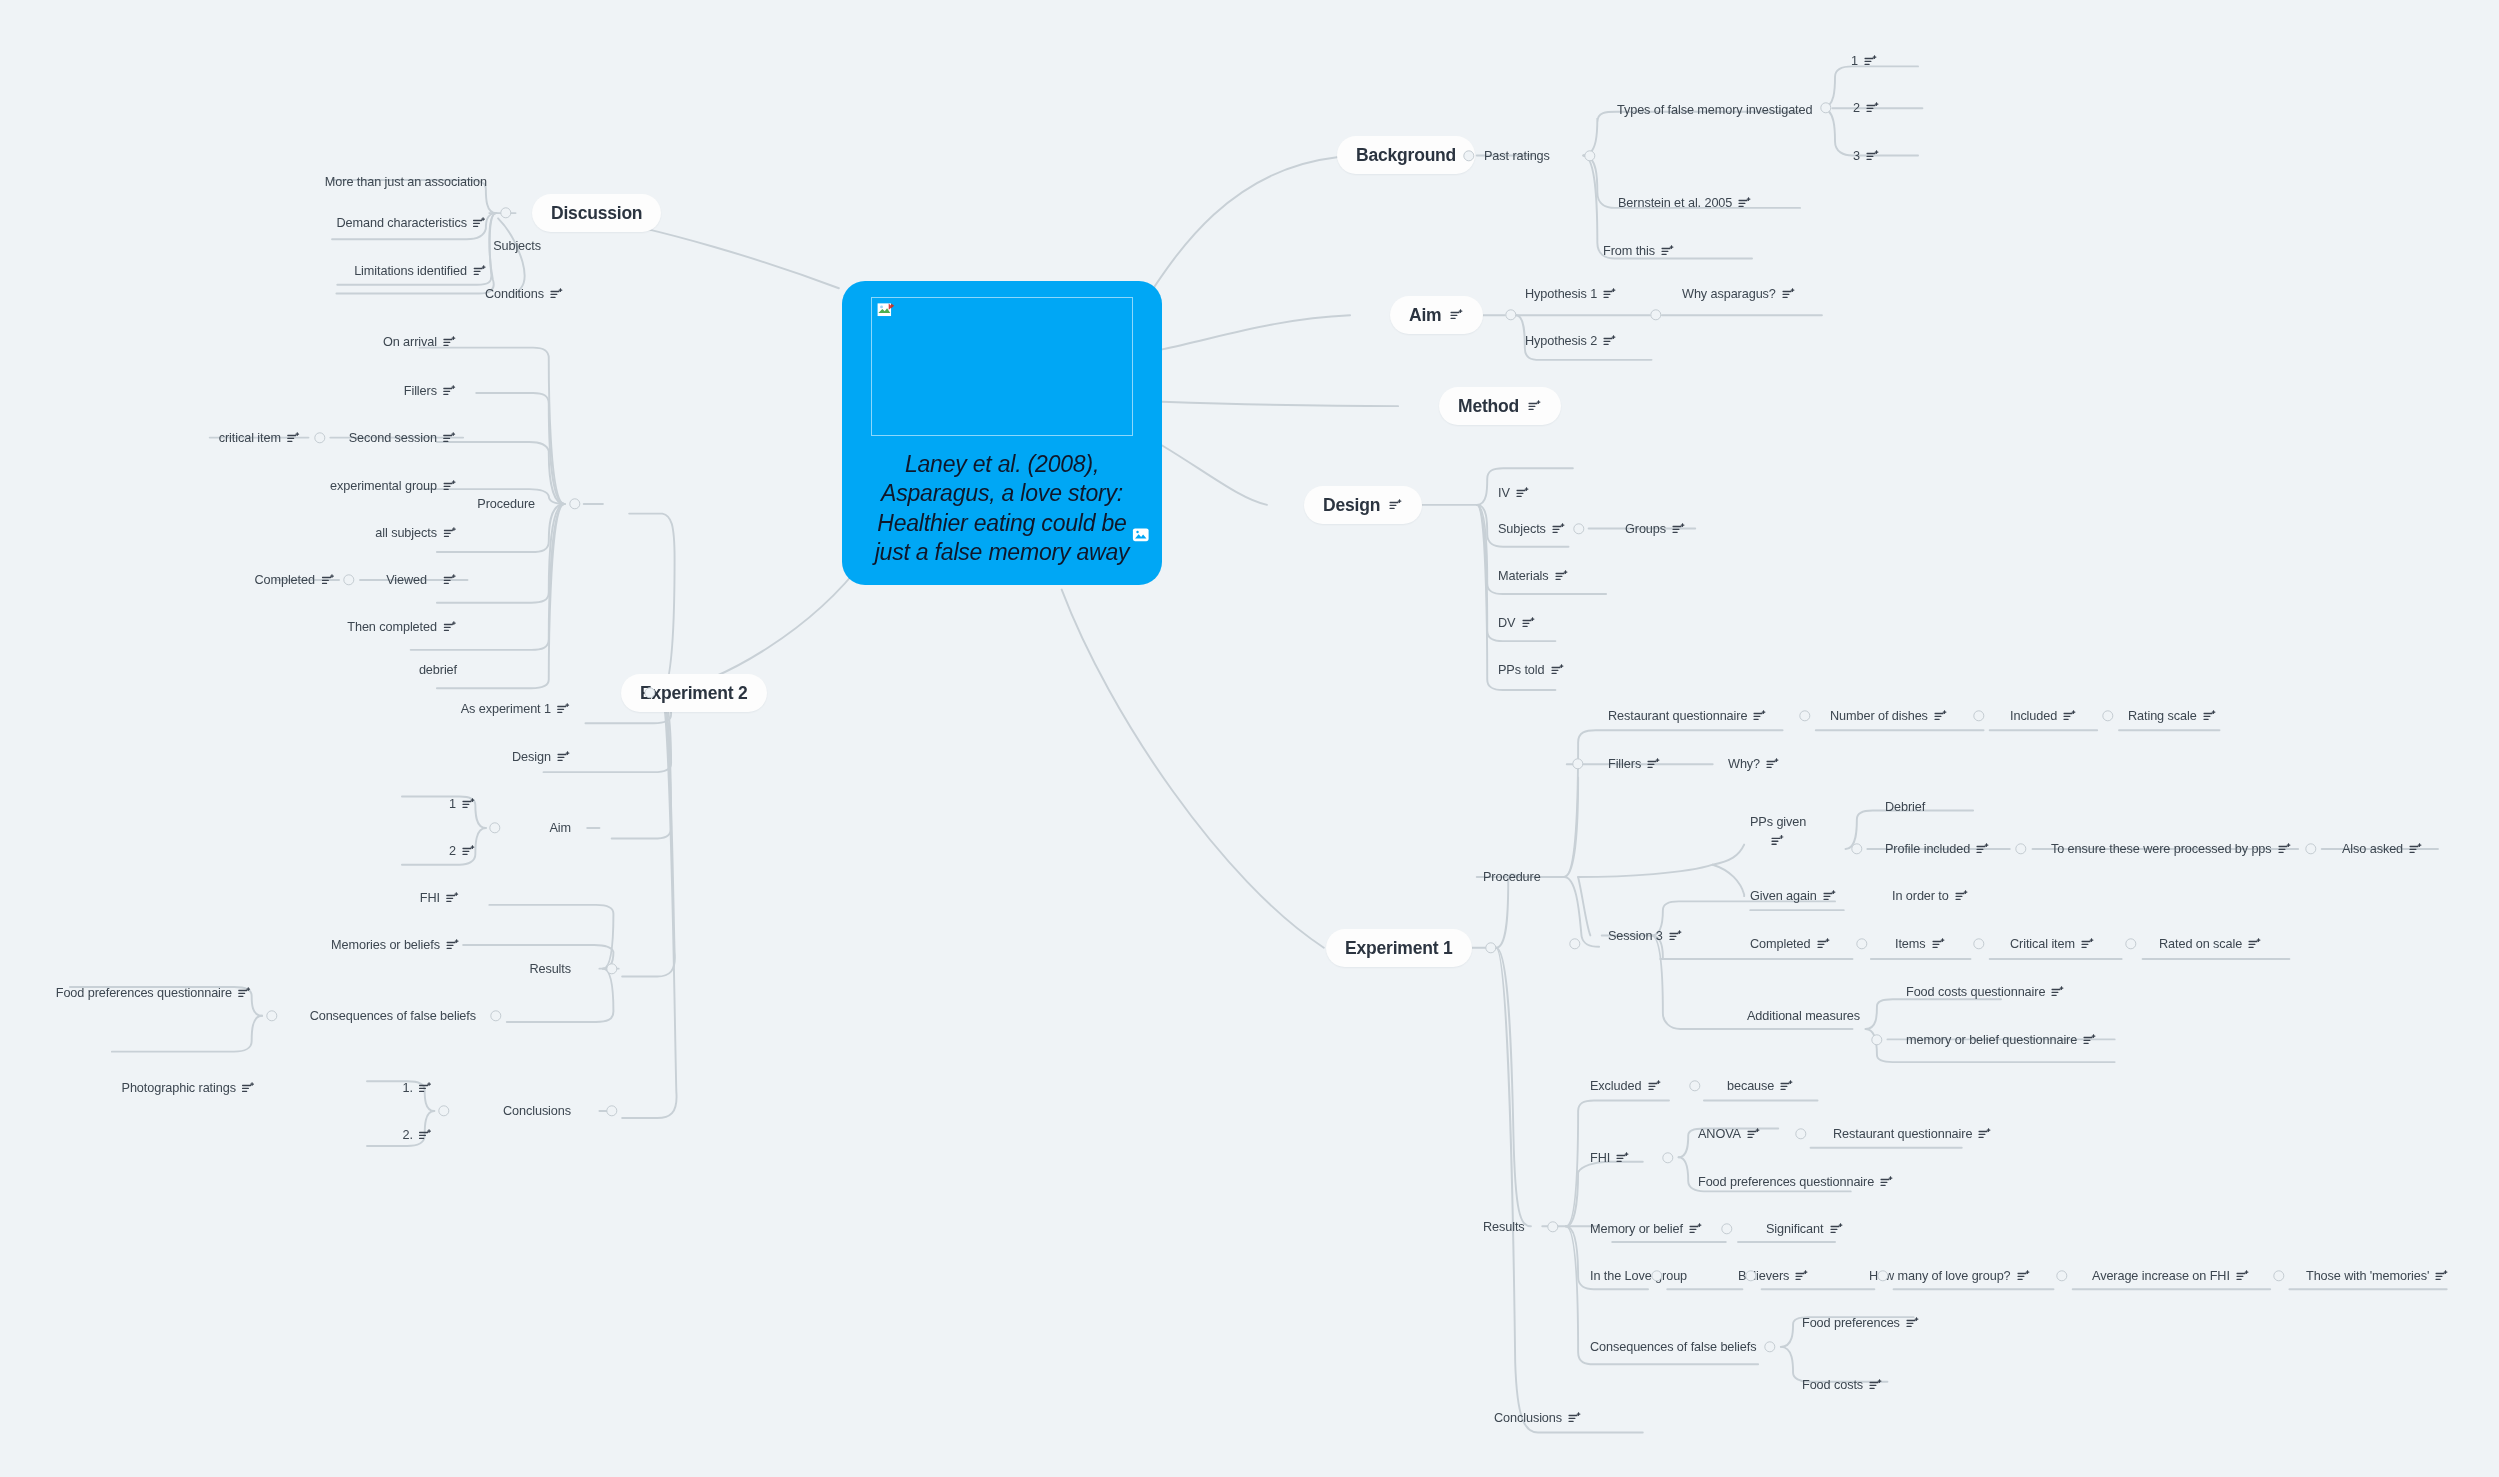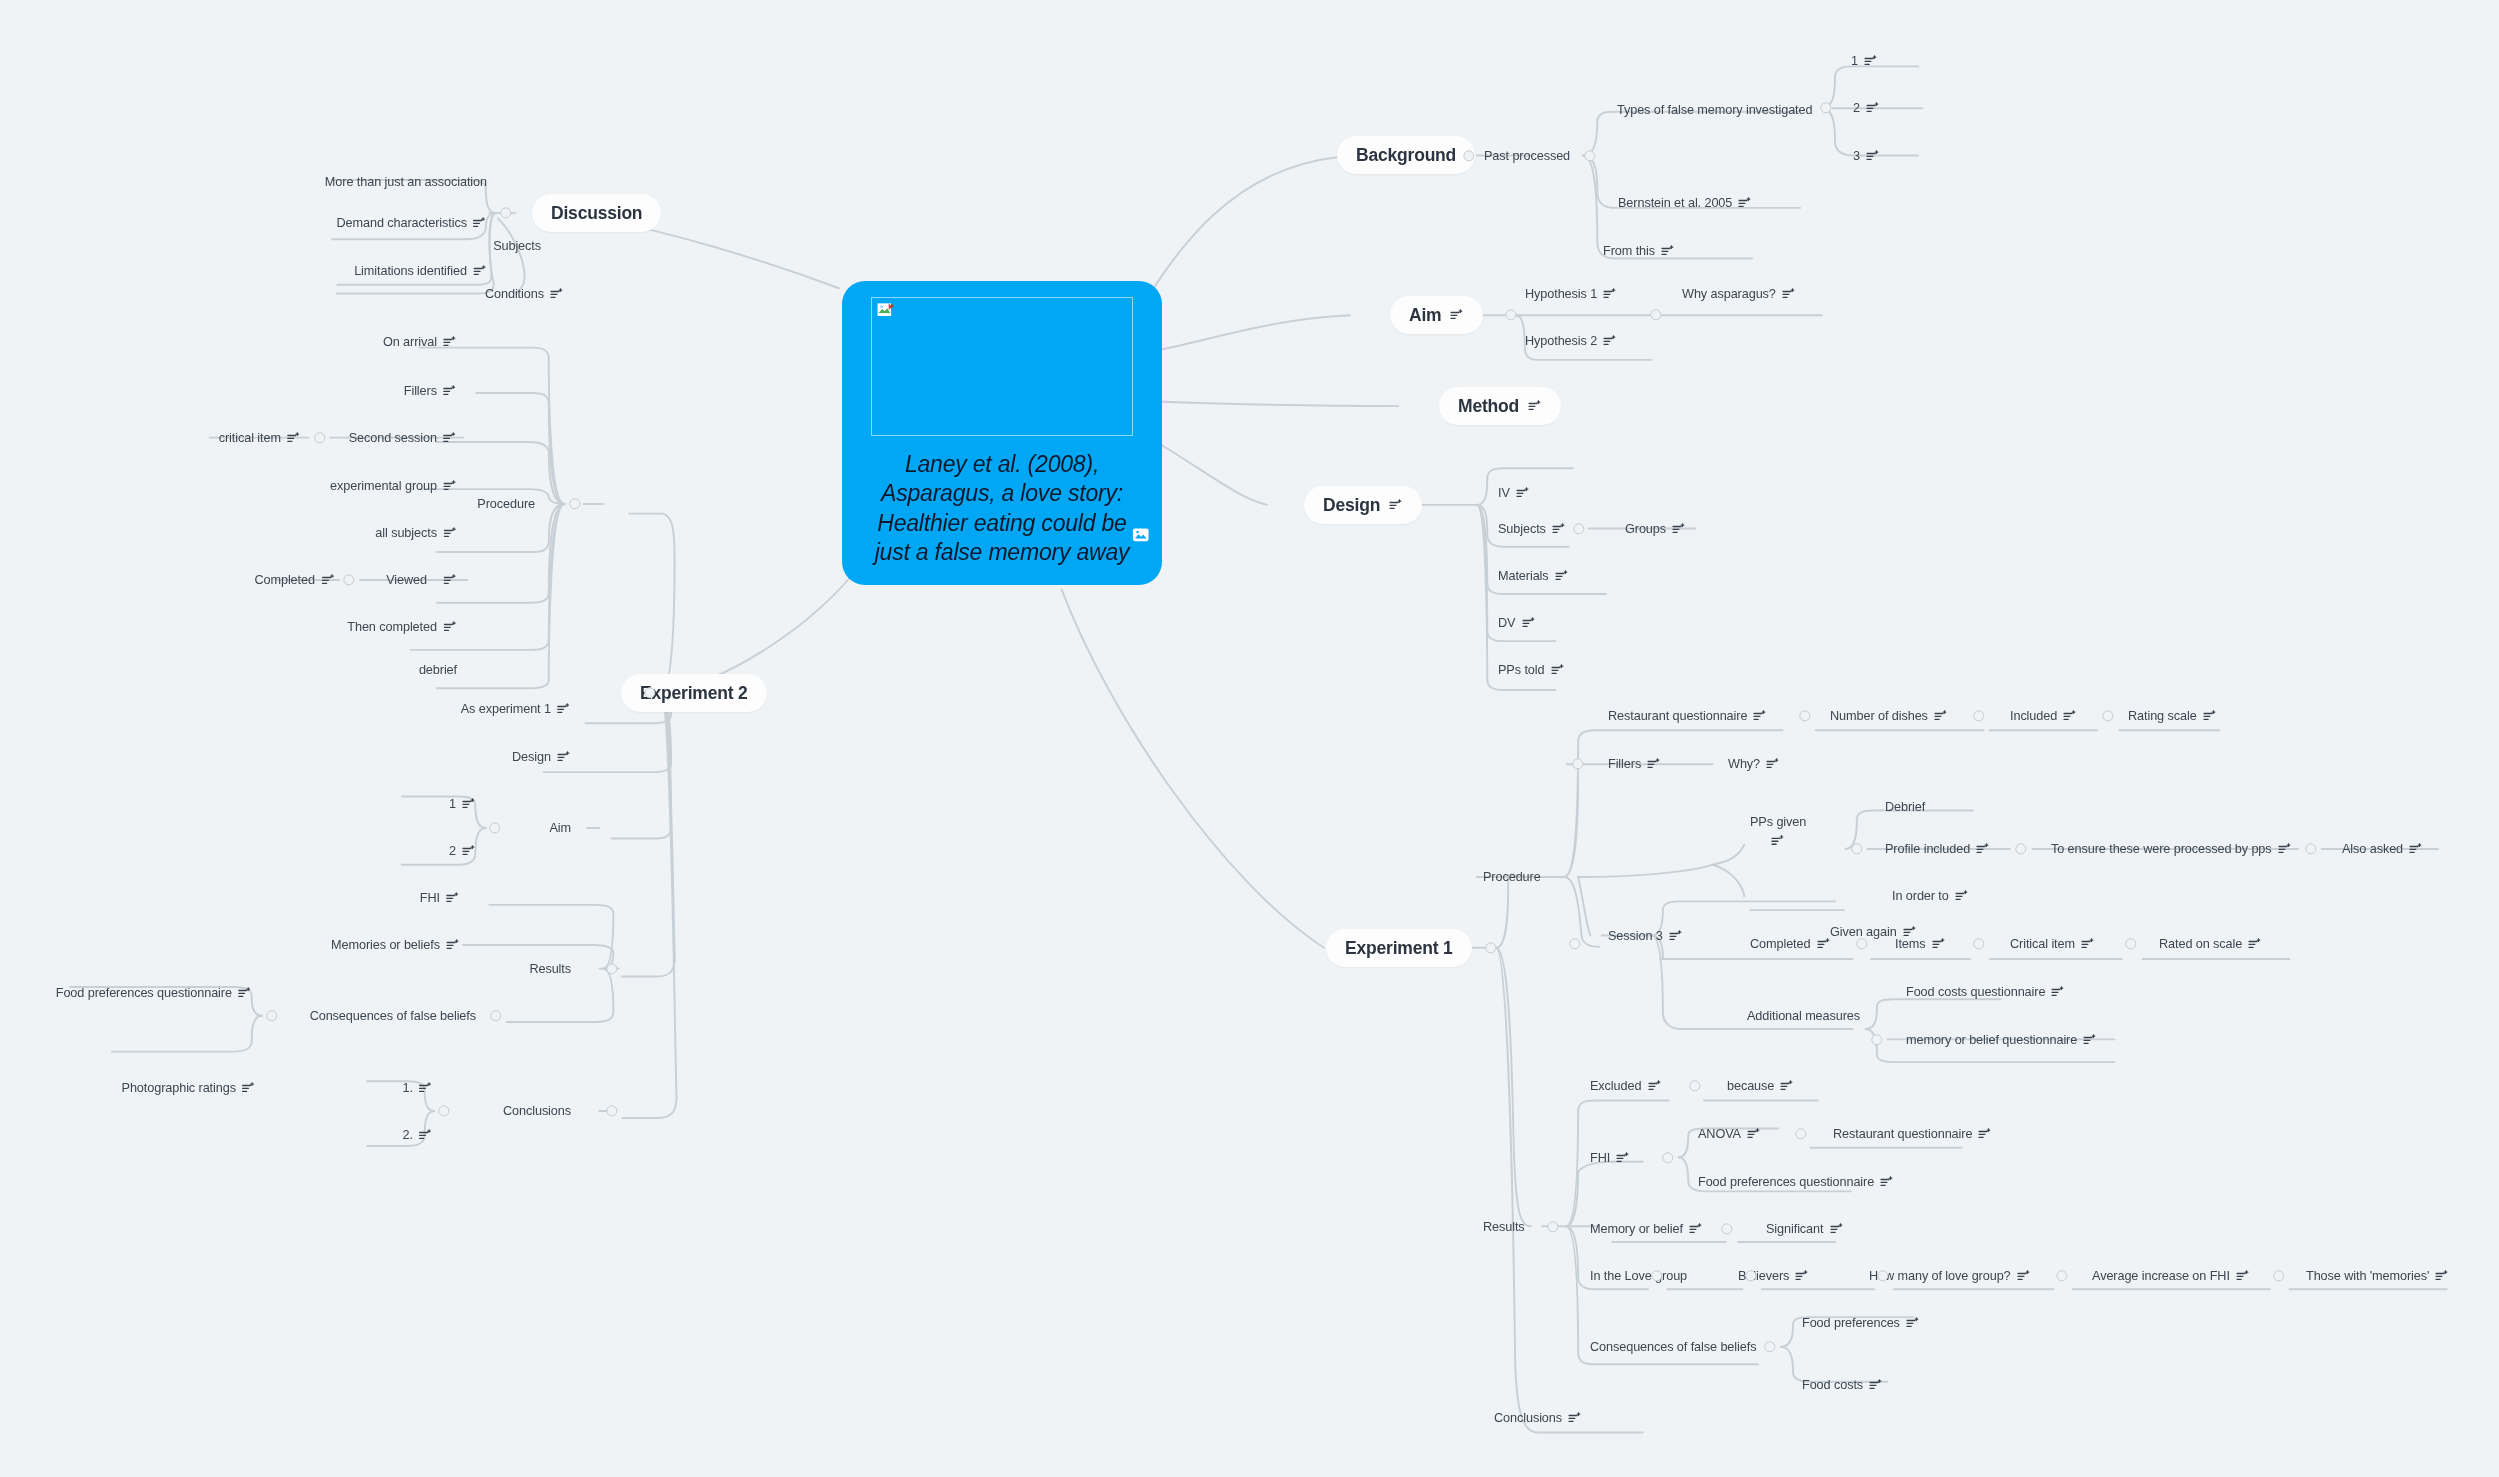--- a/index.html
+++ b/index.html
@@ -268,21 +268,21 @@
       <path d="M4 16 l5 -6 3.5 4 2.8 -3.5 4.7 5.5 z" fill="#00a7f5"></path>
       <circle cx="7.5" cy="7" r="1.7" fill="#00a7f5"></circle>
     </svg>
   </div>
 
   <div id="node-layer">
       <div class="pill" style="left: 1337px; top: 136px;">
         <span class="pill-label">Background</span>
       </div>
       <div class="tnode " style="left: 1484px; top: 156px;">
-        <span class="tlabel">Past processed</span>
+        <span class="tlabel">Past ratings</span>
       </div>
       <div class="tnode " style="left: 1617px; top: 110px;">
         <span class="tlabel">Types of false memory investigated</span>
       </div>
       <div class="tnode " style="left: 1851px; top: 61px;">
         <span class="tlabel">1</span>
         <span>
           <svg class="note-ico" width="14" height="12.2" viewBox="0 0 16 14">
             <g fill="#39414d">
               <rect x="0.5" y="3.2" width="10.5" height="1.55" rx="0.6"></rect>
@@ -660,21 +660,21 @@
             <g fill="#39414d">
               <rect x="0.5" y="3.2" width="10.5" height="1.55" rx="0.6"></rect>
               <rect x="0.5" y="6.6" width="8" height="1.55" rx="0.6"></rect>
               <rect x="0.5" y="10" width="6" height="1.55" rx="0.6"></rect>
               <rect x="11.4" y="0.2" width="1.3" height="4.4" rx="0.5"></rect>
               <rect x="9.85" y="1.75" width="4.4" height="1.3" rx="0.5"></rect>
             </g>
           </svg>
         </span>
       </div>
-      <div class="tnode " style="left: 1830px; top: 896px; margin-top: 36px;">
+      <div class="tnode " style="left: 1750px; top: 896px;">
         <span class="tlabel">Given again</span>
         <span>
           <svg class="note-ico" width="14" height="12.2" viewBox="0 0 16 14">
             <g fill="#39414d">
               <rect x="0.5" y="3.2" width="10.5" height="1.55" rx="0.6"></rect>
               <rect x="0.5" y="6.6" width="8" height="1.55" rx="0.6"></rect>
               <rect x="0.5" y="10" width="6" height="1.55" rx="0.6"></rect>
               <rect x="11.4" y="0.2" width="1.3" height="4.4" rx="0.5"></rect>
               <rect x="9.85" y="1.75" width="4.4" height="1.3" rx="0.5"></rect>
             </g>

